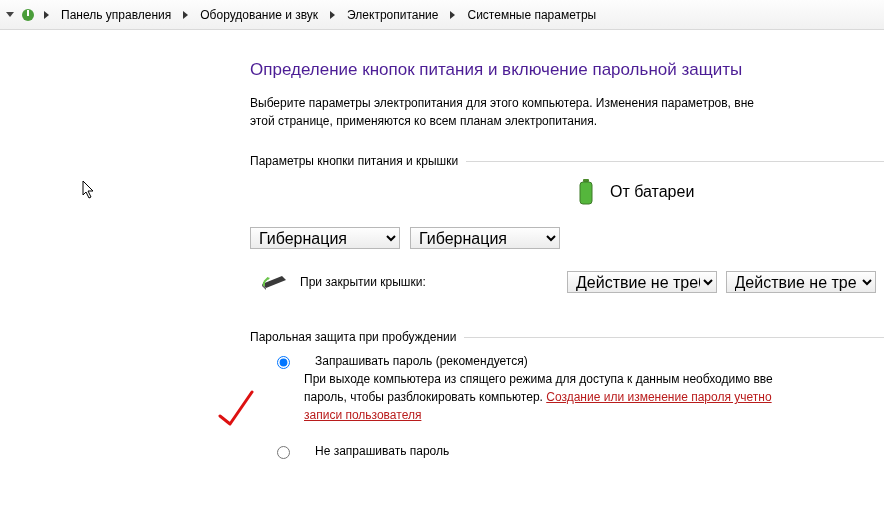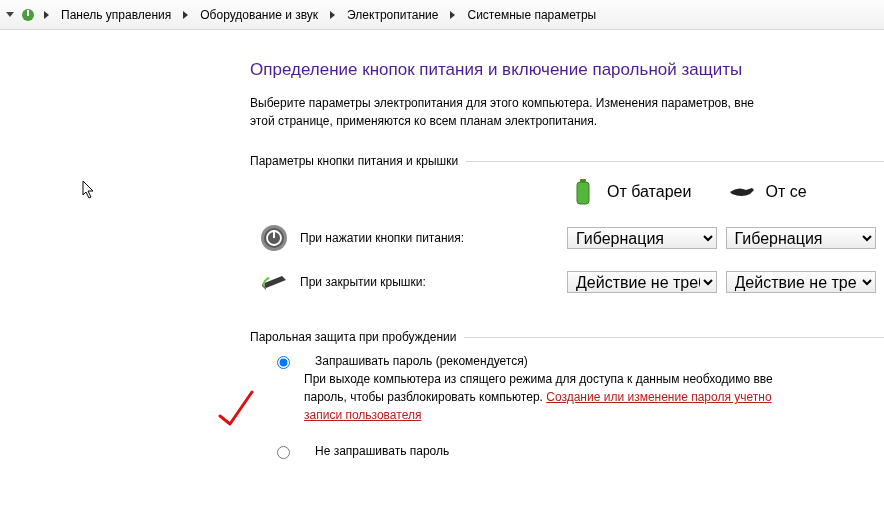--- a/index.html
+++ b/index.html
@@ -197,42 +197,23 @@
       <div class="grid-labelcell"></div>
       <div class="grid-controlcell">
         <span class="icon-slot">
           <svg width="18" height="26" viewBox="0 0 18 26">
             <rect x="6" y="0" width="6" height="3" rx="1" fill="#4a8a2a"></rect>
             <rect x="3" y="3" width="12" height="22" rx="3" fill="#55b63c" stroke="#3e7a28"></rect>
           </svg>
         </span>
         <span>От батареи</span>
       </div>
-      <div class="grid-controlcell">
-        <span class="icon-slot">
-          <svg width="28" height="16" viewBox="0 0 28 16">
-            <path d="M2 8 Q10 2 18 6 L24 4 L26 6 L22 10 Q14 14 4 10 Z" fill="#222"></path>
-          </svg>
-        </span>
-        <span>От се</span>
-      </div>
     </div>
 
     <div class="row">
-      <div class="grid-labelcell">
-        <span class="icon-slot">
-          <svg width="30" height="30" viewBox="0 0 30 30">
-            <circle cx="15" cy="15" r="13" fill="#8b8b8b"></circle>
-            <circle cx="15" cy="15" r="10" fill="#5a5a5a"></circle>
-            <circle cx="15" cy="15" r="7" fill="none" stroke="#fff" stroke-width="1.8"></circle>
-            <rect x="14" y="7" width="2" height="8" fill="#fff"></rect>
-          </svg>
-        </span>
-        <span>При нажатии кнопки питания:</span>
-      </div>
       <div class="grid-controlcell">
         <select class="win-select">
           <option>Гибернация</option>
         </select>
       </div>
       <div class="grid-controlcell">
         <select class="win-select">
           <option>Гибернация</option>
         </select>
       </div>

